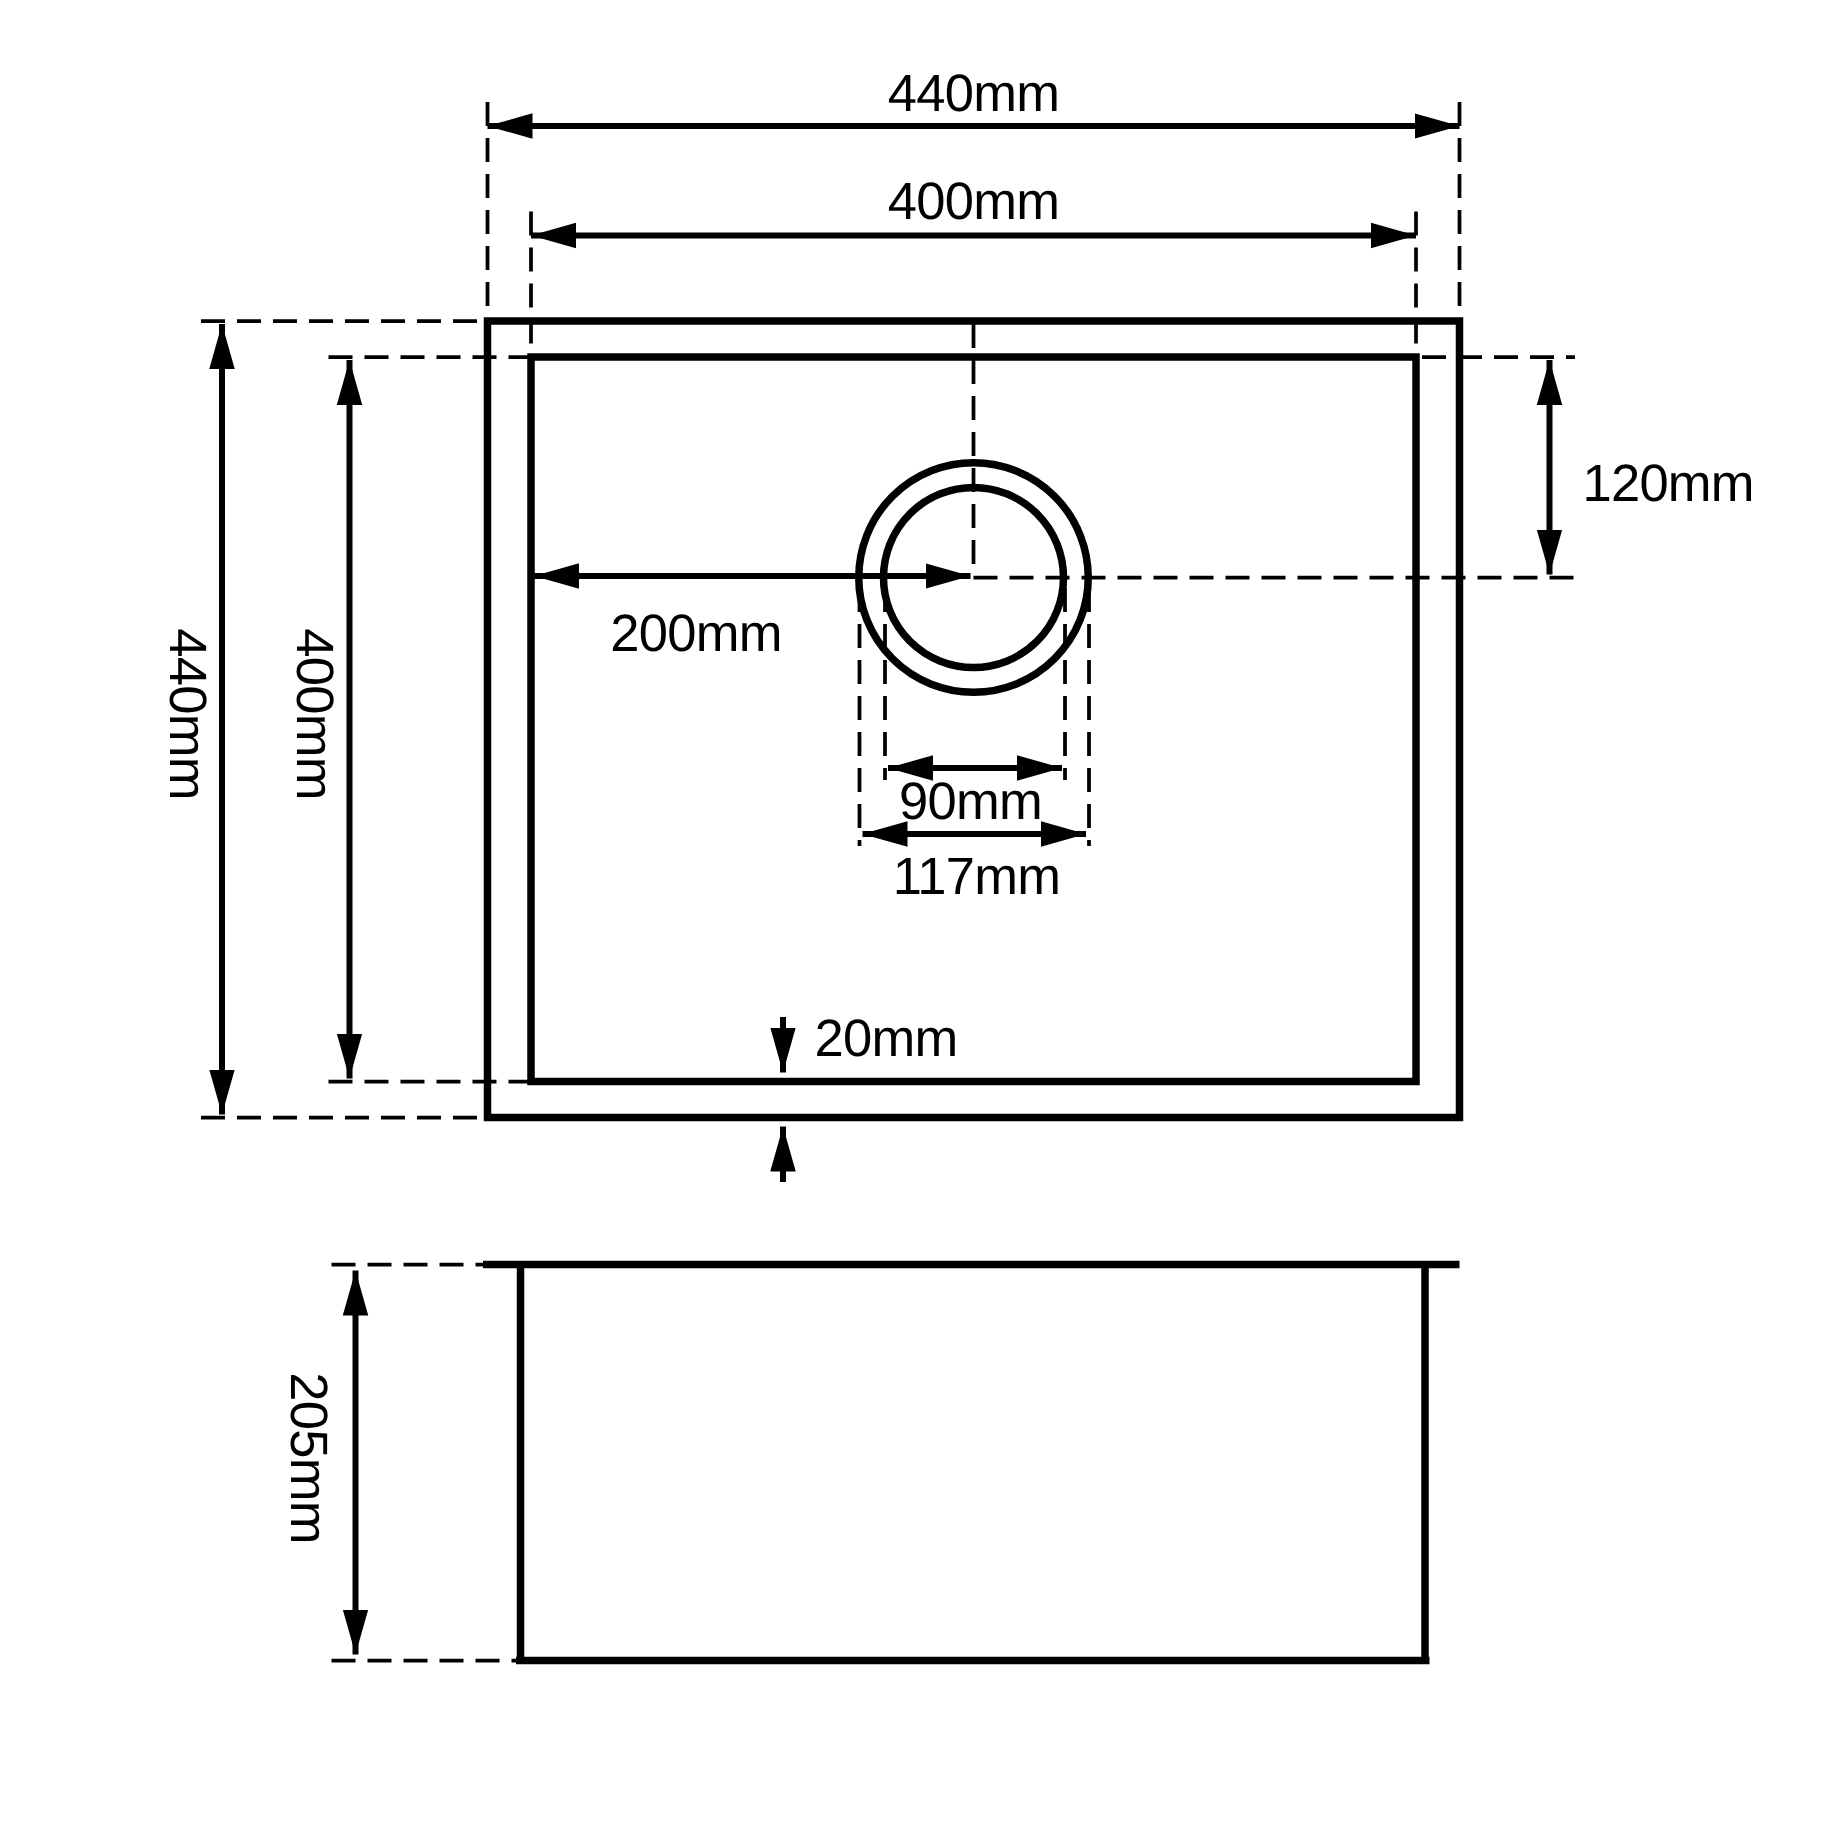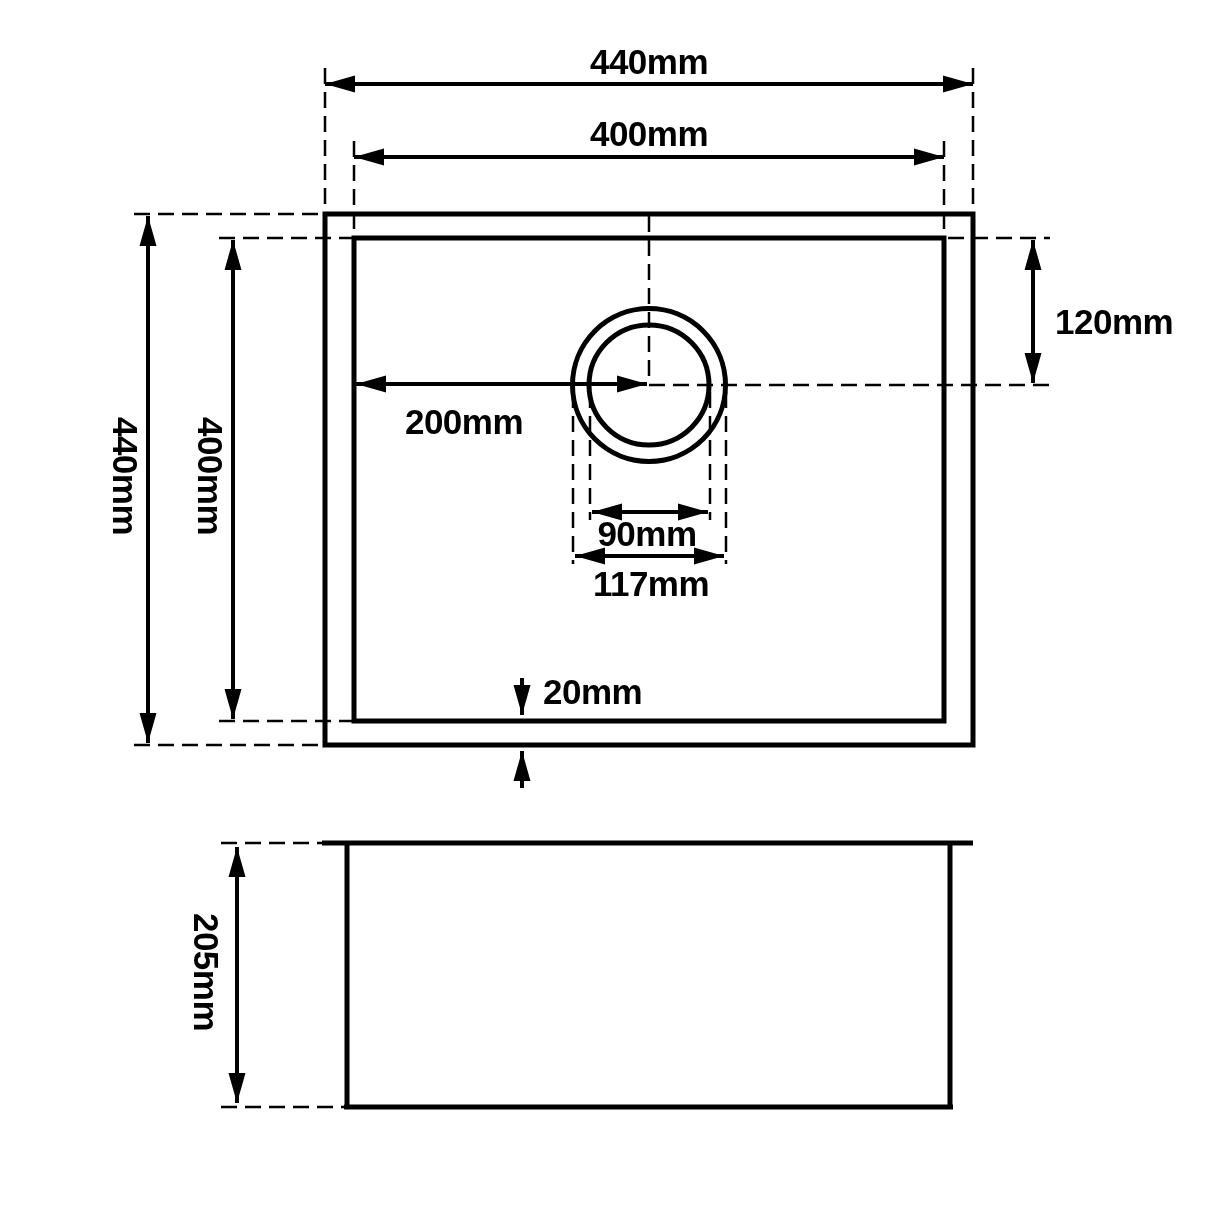--- a/index.html
+++ b/index.html
@@ -6,21 +6,20 @@
     margin: 0;
     padding: 0;
     background: #ffffff;
   }
   .canvas {
     position: relative;
     width: 1214px;
     height: 1214px;
     background: #ffffff;
     overflow: hidden;
-    font-weight: bold;
   }
   svg { display: block; }
   .solid {
     stroke: #000000;
     stroke-width: 5;
     fill: none;
     stroke-linecap: butt;
   }
   .dim {
     stroke: #000000;

